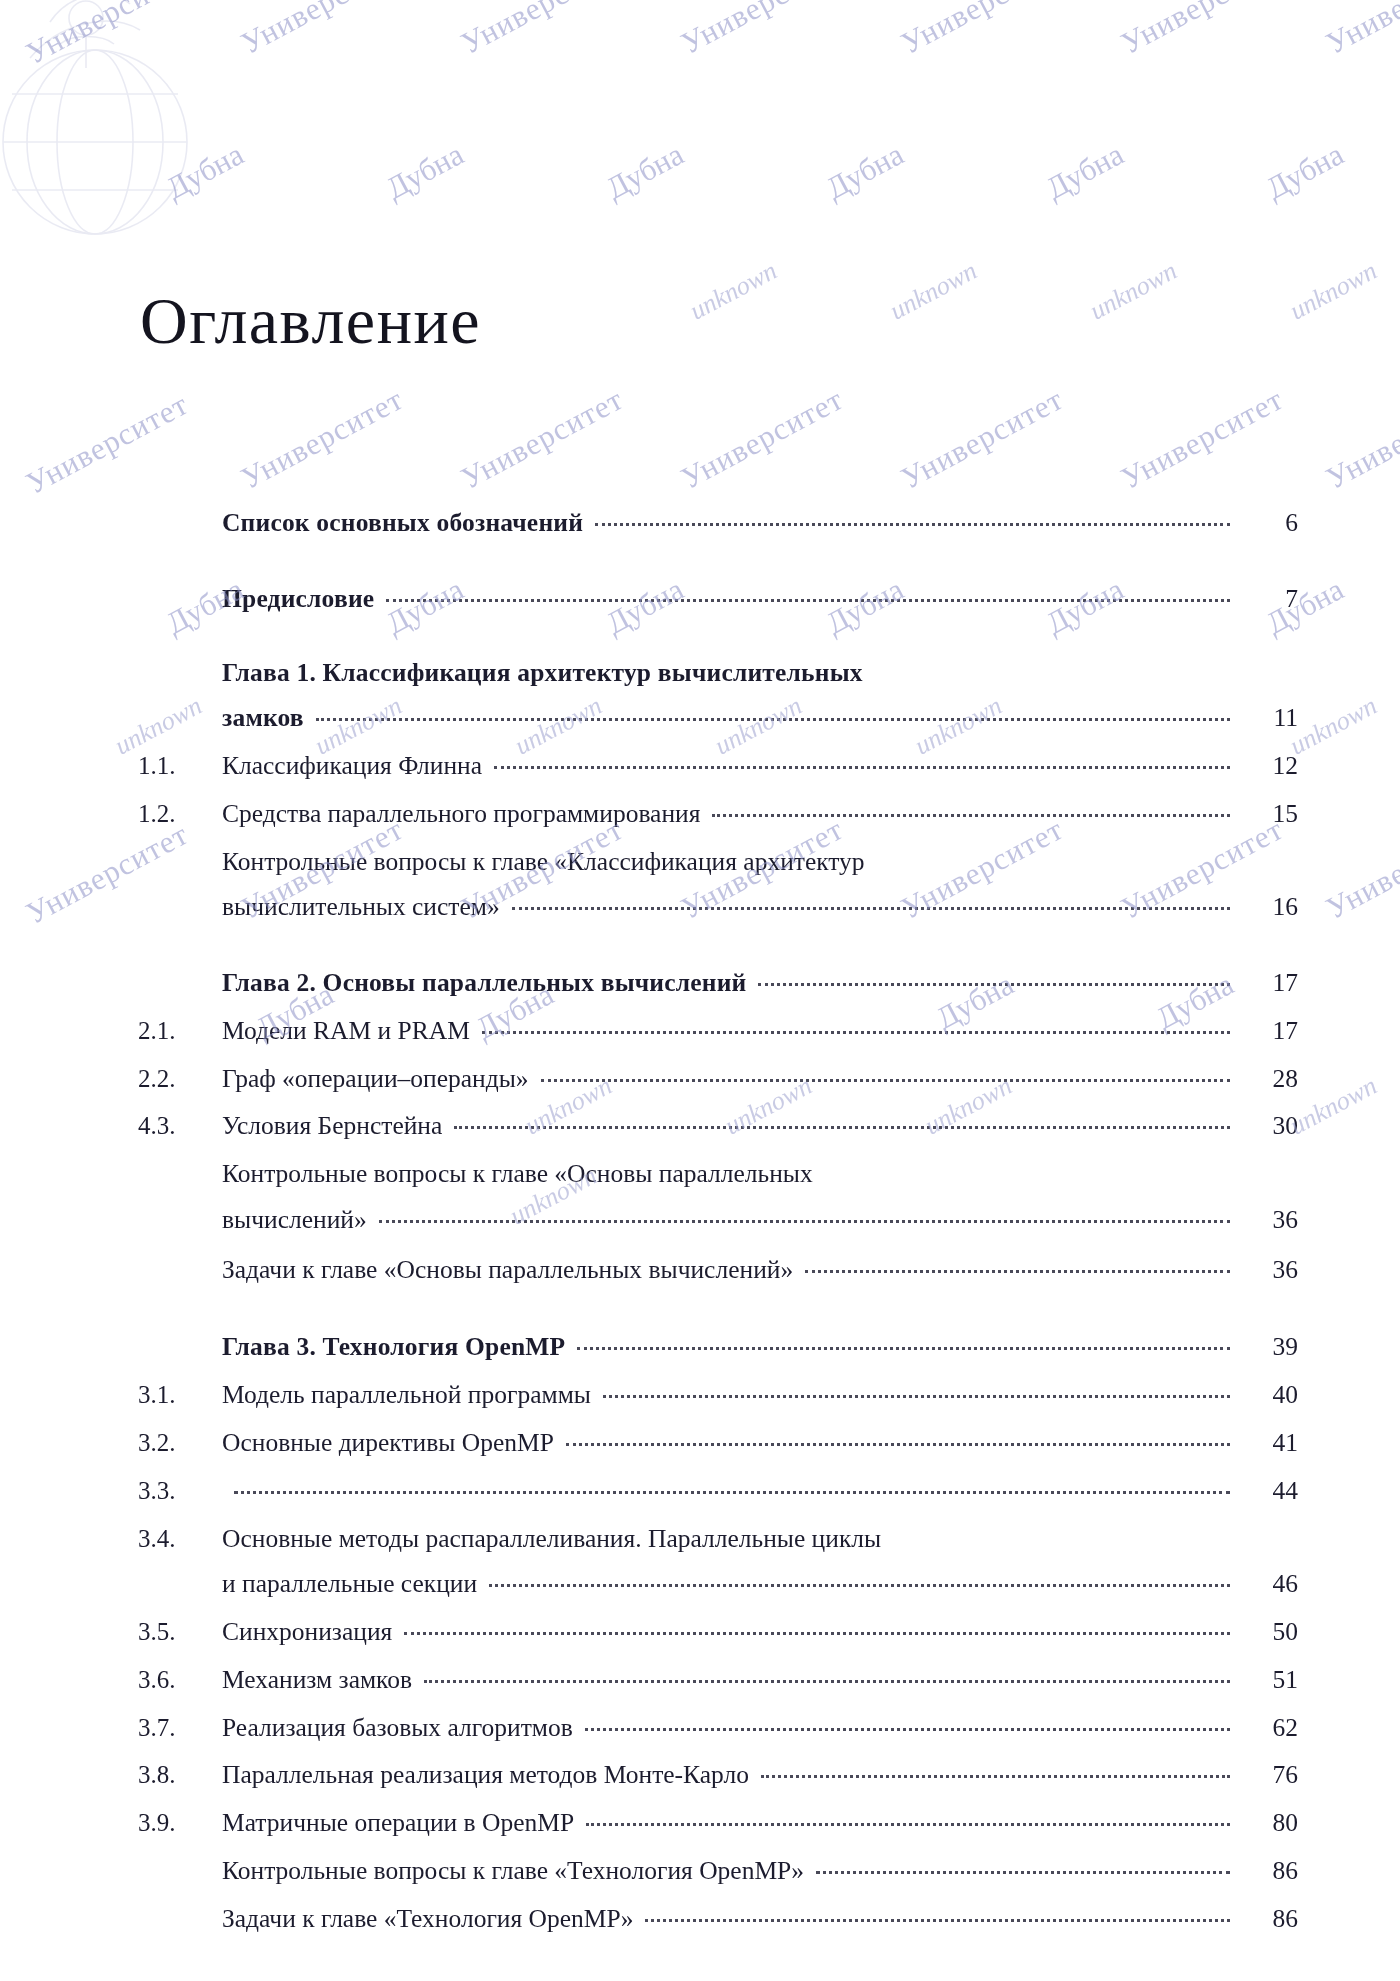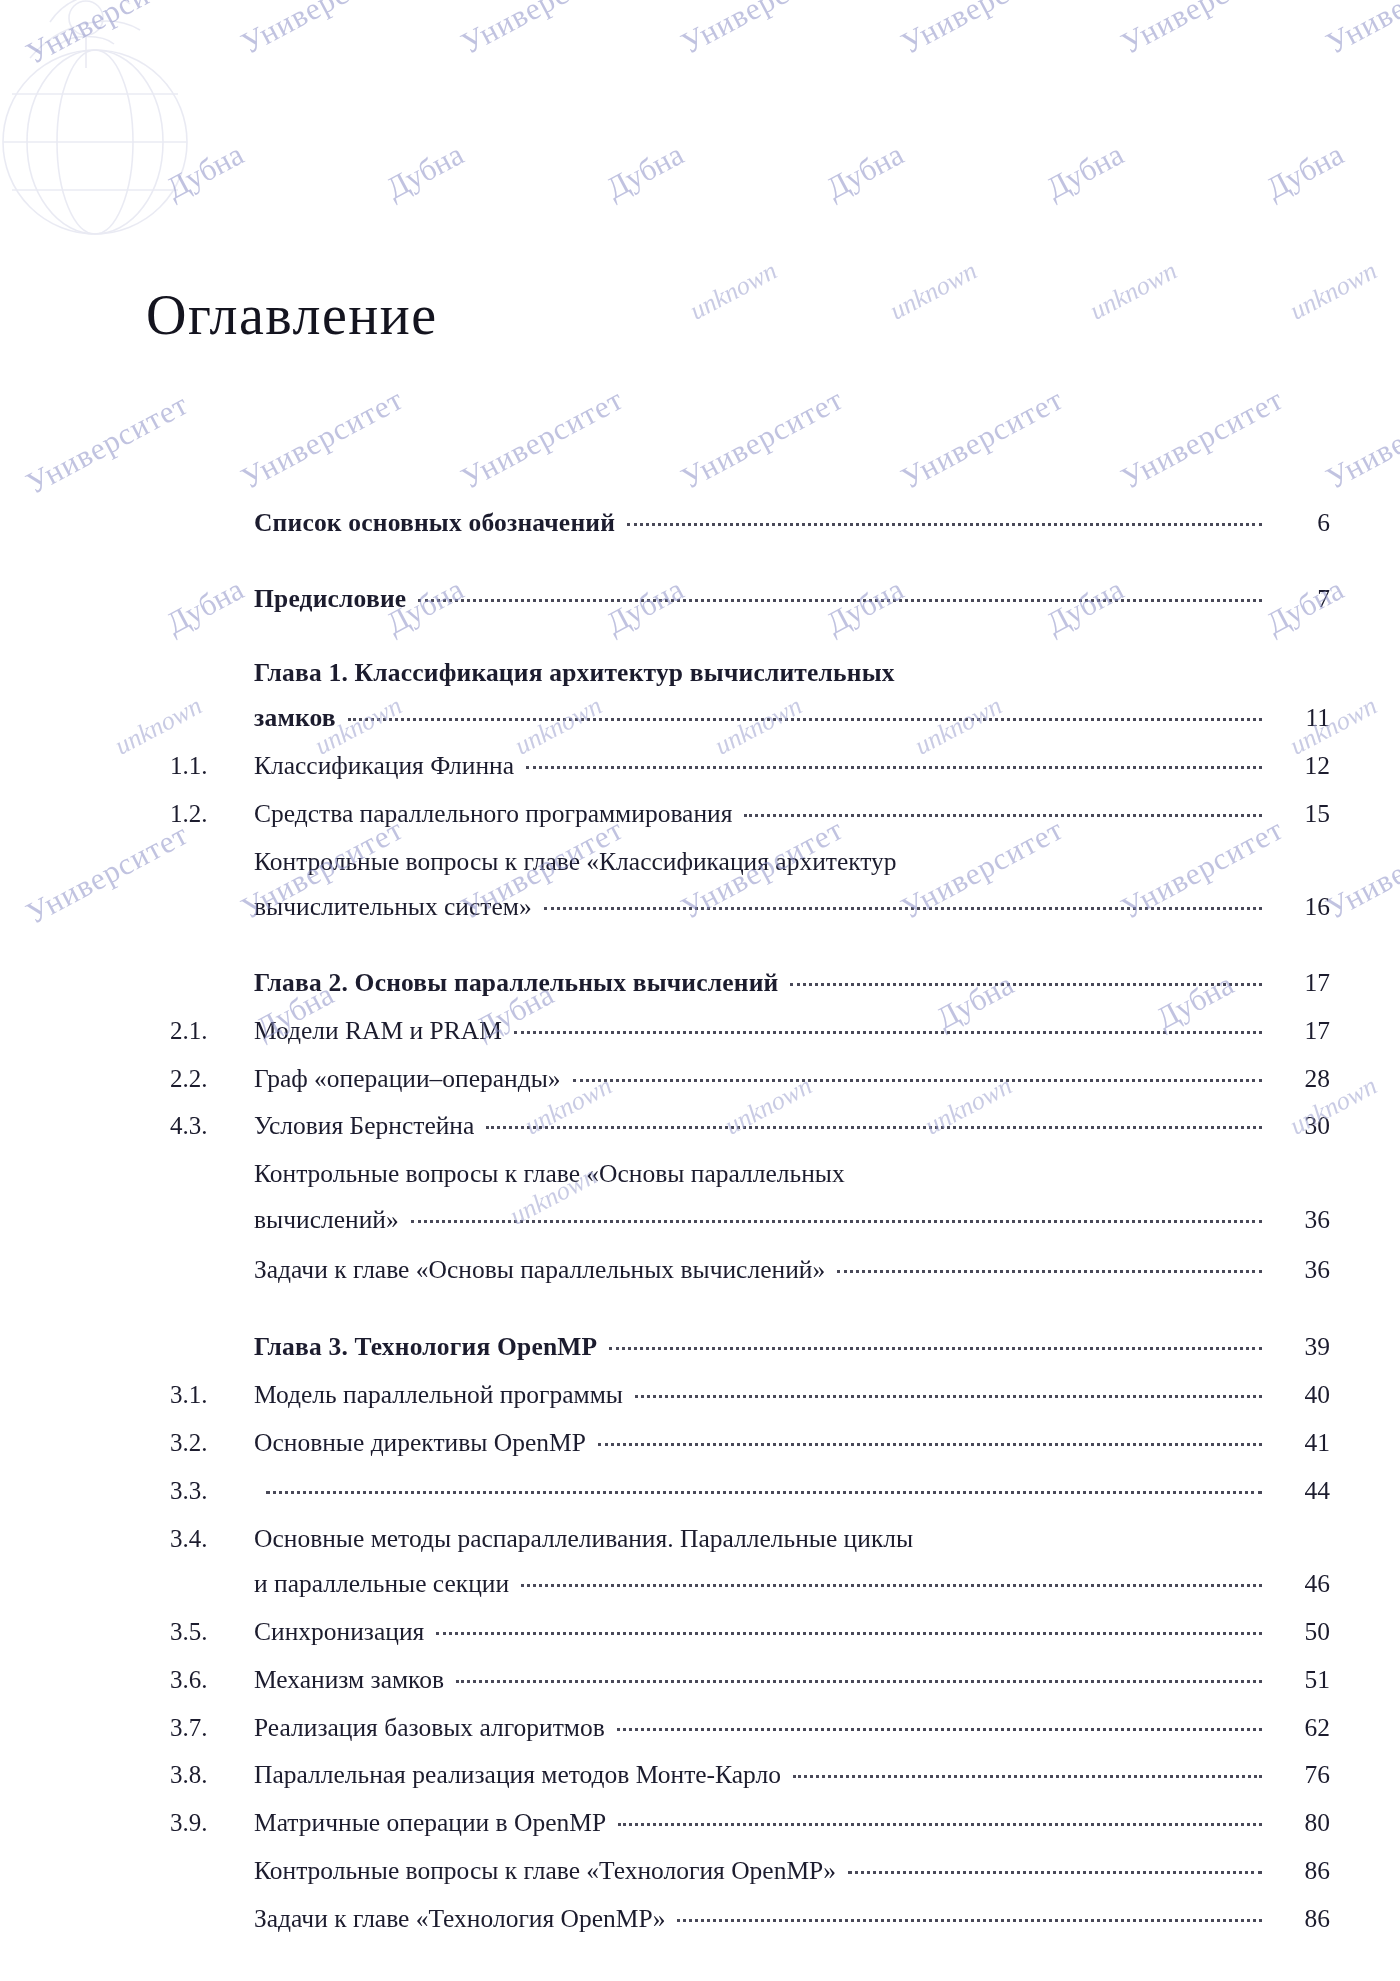--- a/index.html
+++ b/index.html
@@ -57,34 +57,33 @@
 
   
   #page {
     position: absolute;
     inset: 0;
     z-index: 3;
   }
 
   #toc-title {
     position: absolute;
-    left: 146px;
+    left: 140px;
     top: 283px;
-    font-size: 56px;
+    font-size: 66px;
     letter-spacing: 1.5px;
     color: #14141f;
     font-family: "Liberation Serif", serif;
   }
 
   #toc {
     position: absolute;
     left: 138px;
     top: 510px;
     width: 1160px;
-    margin-left: 32px;
   }
 
   .row {
     display: flex;
     align-items: baseline;
     width: 1160px;
     font-size: 25.5px;
     line-height: 1.05;
   }
 

